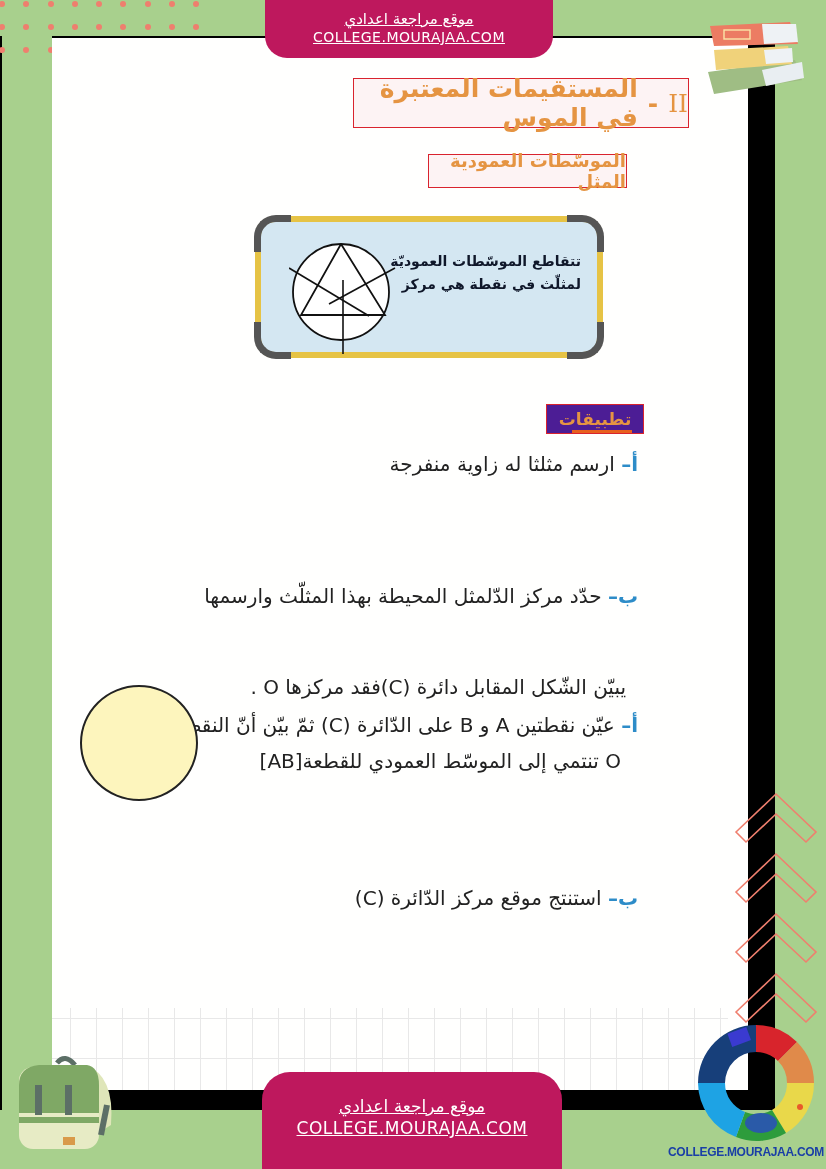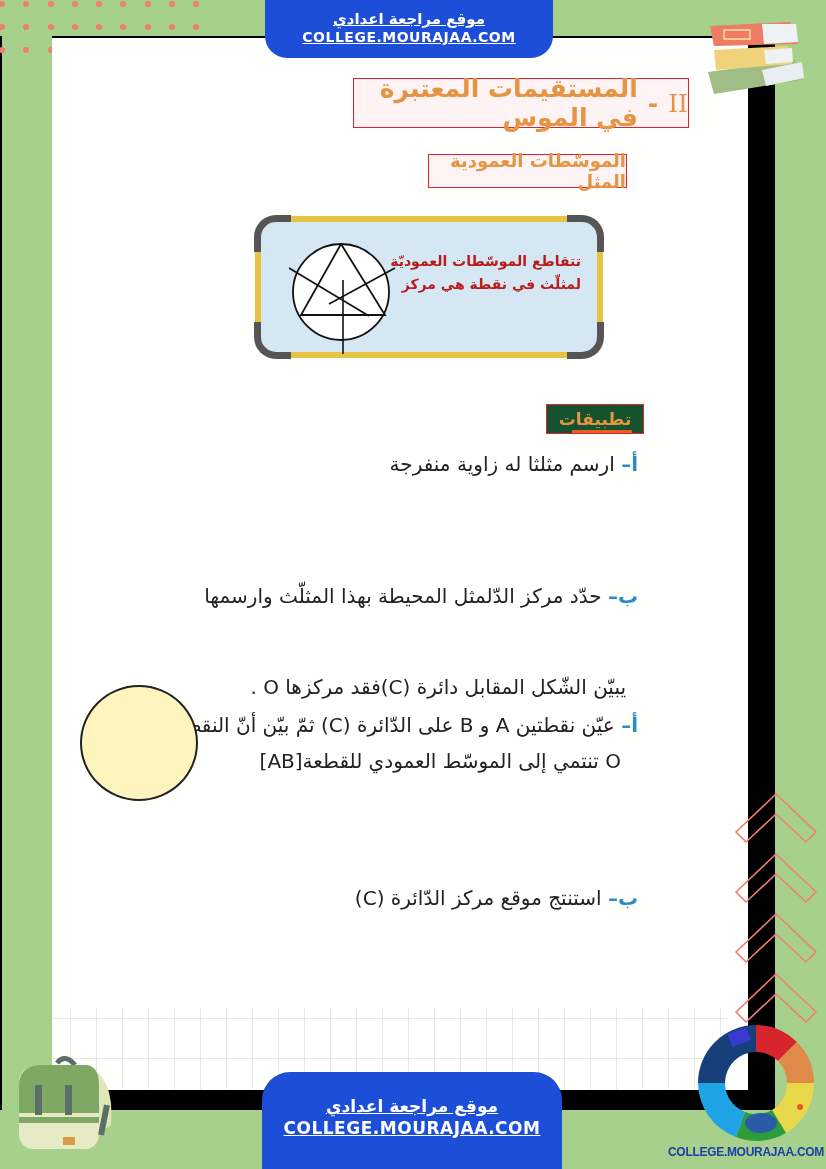--- a/index.html
+++ b/index.html
@@ -27,22 +27,22 @@
       linear-gradient(to right, #e6e6e6 1px, transparent 1px),
       linear-gradient(to bottom, #e6e6e6 1px, transparent 1px);
     background-size:26px 40px;
     background-position:18px 10px;
     opacity:.9;
   }
   .dots { position:absolute; left:0; top:0; width:210px; height:60px; }
   .dot { position:absolute; width:6px; height:6px; border-radius:50%; background:#ef7f6e; }
 
   .header-pill, .footer-pill {
-    position:absolute; background:#1d4ed8; color:#fff; text-align:center;
-    font-family:"DejaVu Sans", sans-serif; font-weight:bold;
+    position:absolute; background:#be185d; color:#fff; text-align:center;
+    font-family:"DejaVu Sans", sans-serif; font-weight:normal;
   }
   .header-pill { left:265px; top:0; width:288px; height:58px; border-radius:0 0 22px 22px; }
   .footer-pill { left:262px; top:1072px; width:300px; height:97px; border-radius:28px 28px 0 0; }
   .pill-ar { display:block; text-decoration:underline; direction:rtl; }
   .pill-en { display:block; text-decoration:underline; letter-spacing:.5px; }
   .header-pill .pill-ar { font-size:15px; margin-top:10px; }
   .header-pill .pill-en { font-size:14px; margin-top:1px; }
   .footer-pill .pill-ar { font-size:17px; margin-top:24px; }
   .footer-pill .pill-en { font-size:17px; margin-top:2px; }
 
@@ -67,27 +67,27 @@
     border-left:6px solid #e6c345; border-right:6px solid #e6c345;
     box-sizing:border-box;
   }
   .corner { position:absolute; width:30px; height:30px; border:7px solid #555; }
   .c-tl { left:-7px; top:-7px; border-right:none; border-bottom:none; border-radius:22px 0 0 0; }
   .c-tr { right:-7px; top:-7px; border-left:none; border-bottom:none; border-radius:0 22px 0 0; }
   .c-bl { left:-7px; bottom:-7px; border-right:none; border-top:none; border-radius:0 0 0 22px; }
   .c-br { right:-7px; bottom:-7px; border-left:none; border-top:none; border-radius:0 0 22px 0; }
   .rule-text {
     position:absolute; right:16px; top:28px; width:210px;
-    direction:rtl; text-align:right; font-size:14px; font-weight:bold; color:#b91c1c; line-height:23px;
+    direction:rtl; text-align:right; font-size:14px; font-weight:bold; color:#0f172a; line-height:23px;
   }
   .rule-fig { position:absolute; left:28px; top:10px; }
 
   .app-box {
     position:absolute; left:546px; top:404px; width:96px; height:28px;
-    border:1.5px solid #d9232e; background:#14532d;
+    border:1.5px solid #d9232e; background:#4c1d95;
     display:flex; align-items:center; justify-content:center;
     color:#e59442; font-size:17px; font-weight:bold; direction:rtl;
   }
   .app-underline { position:absolute; left:572px; top:430px; width:60px; height:3px; background:#e8601e; }
 
   .line {
     position:absolute; direction:rtl; text-align:right; font-size:20px; color:#222; white-space:nowrap;
     font-family:"DejaVu Sans", sans-serif;
   }
   .line .lbl { color:#2d8cc8; font-weight:bold; }

